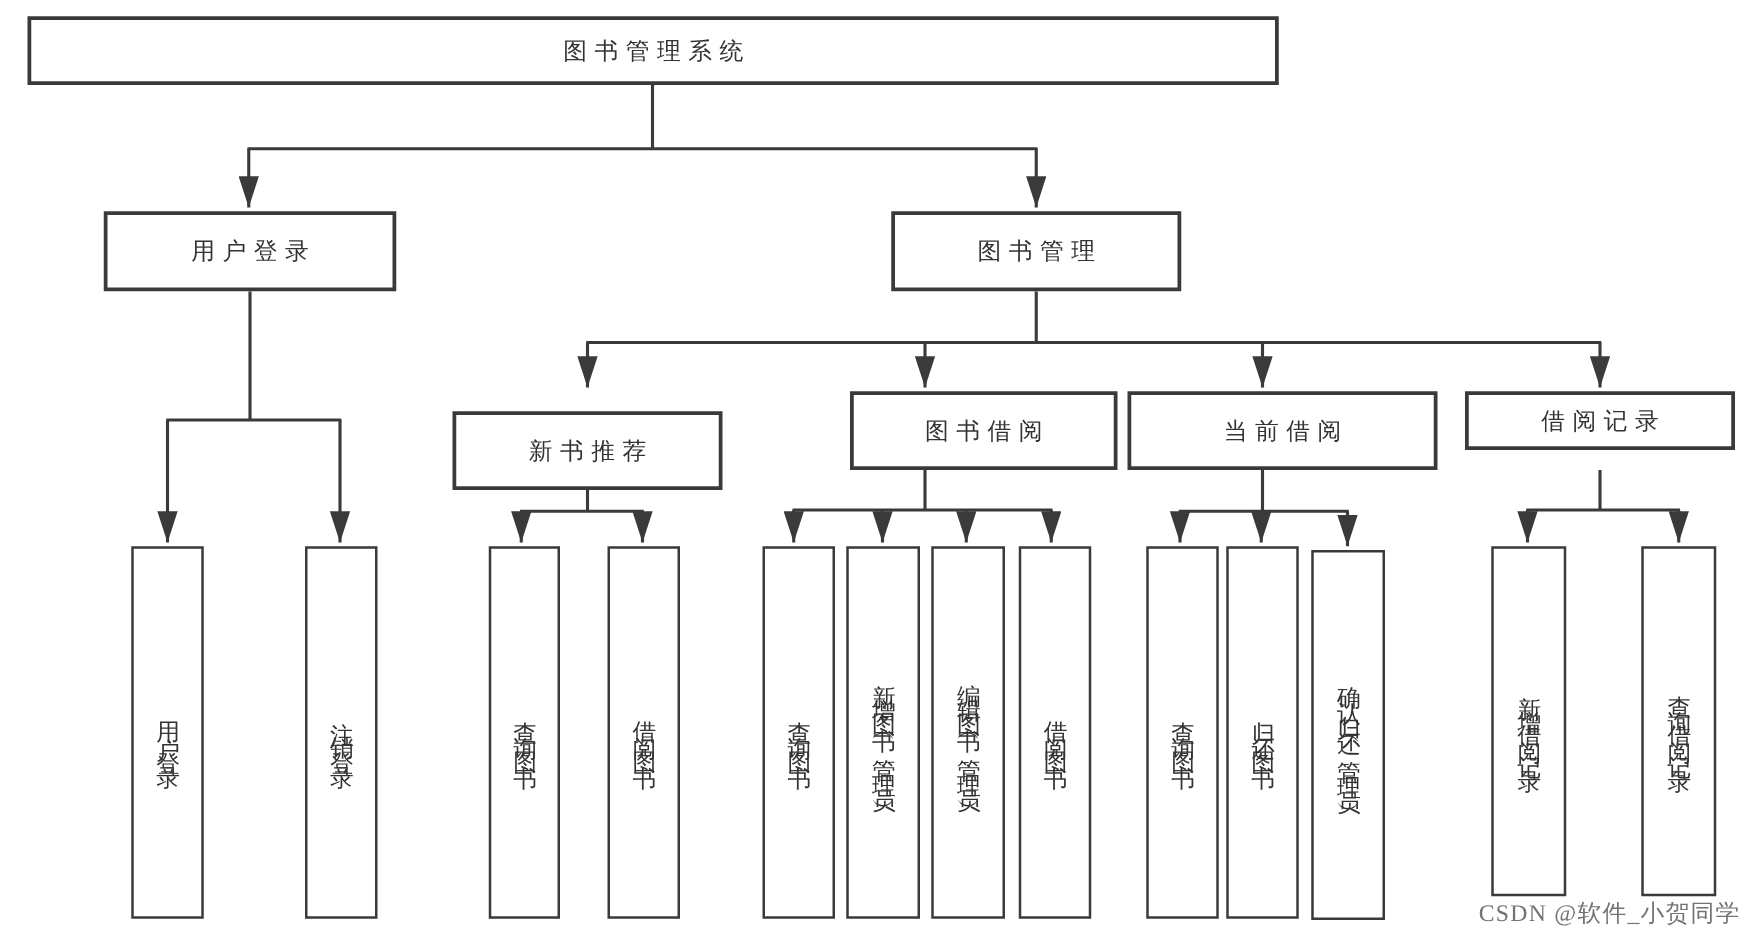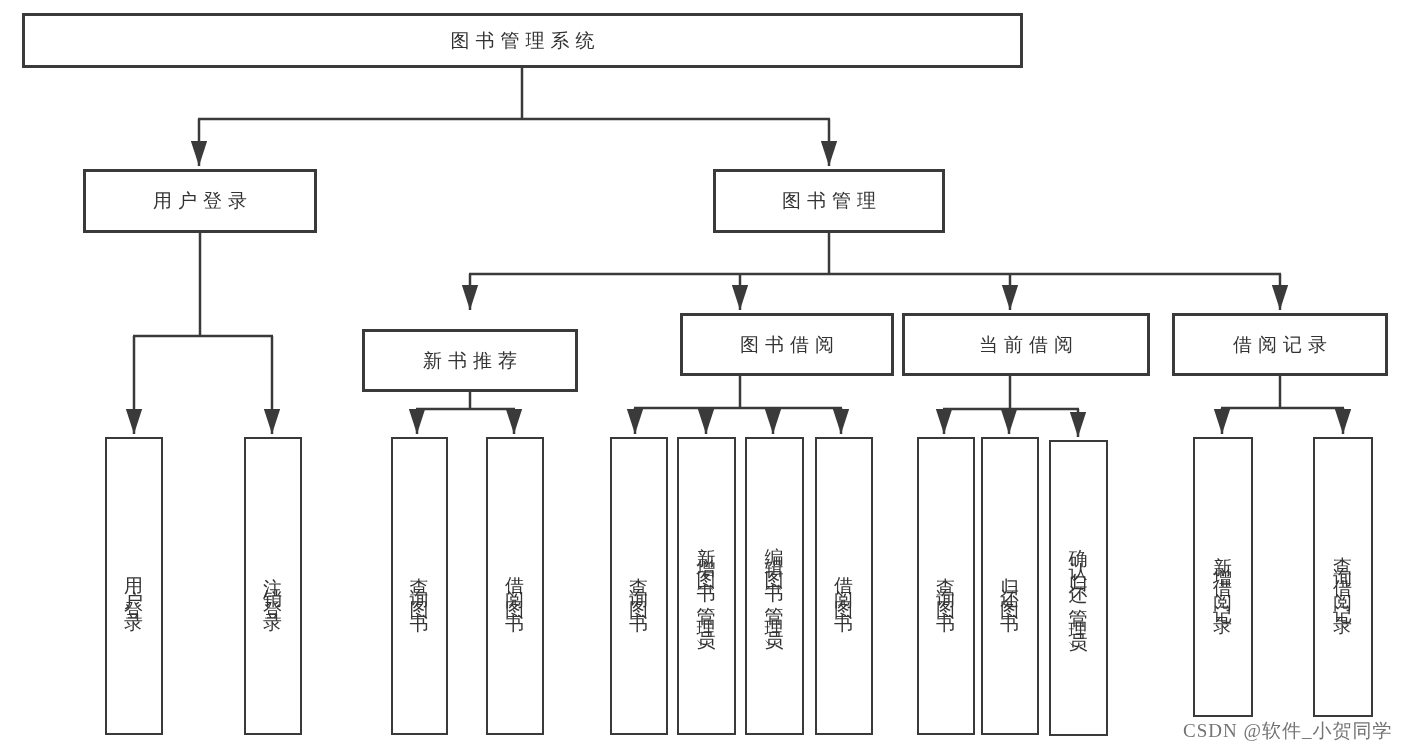--- a/index.html
+++ b/index.html
@@ -43,21 +43,21 @@
     line-height: 1;
     white-space: nowrap;
   }
   
   #node-root          { left: 22px;   top: 13px;  width: 1001px; height: 55px; }
   #node-user-login    { left: 83px;   top: 169px; width: 234px;  height: 64px; }
   #node-book-mgmt     { left: 713px;  top: 169px; width: 232px;  height: 64px; }
   #node-new-book-rec  { left: 362px;  top: 313px; width: 216px;  height: 63px; margin-top: 16px; }
   #node-book-borrow   { left: 633px;  top: 313px; width: 214px;  height: 63px; margin-left: 47px; }
   #node-current-borrow{ left: 902px;  top: 313px; width: 248px;  height: 63px; }
-  #node-borrow-records{ left: 1172px; top: 313px; width: 216px;  height: 63px; }
+  #node-borrow-records{ left: 1172px; top: 313px; width: 216px;  height: 47px; }
   
   .vbox { top: 437px; height: 298px; }
   #leaf-user-login { left: 105px;  width: 58px; }
   #leaf-logout     { left: 244px;  width: 58px; }
   #leaf-rec-query  { left: 391px;  width: 57px; }
   #leaf-rec-borrow { left: 486px;  width: 58px; }
   #leaf-bb-query   { left: 610px;  width: 58px; }
   #leaf-bb-add     { left: 677px;  width: 59px; }
   #leaf-bb-edit    { left: 745px;  width: 59px; }
   #leaf-bb-borrow  { left: 815px;  width: 58px; }

